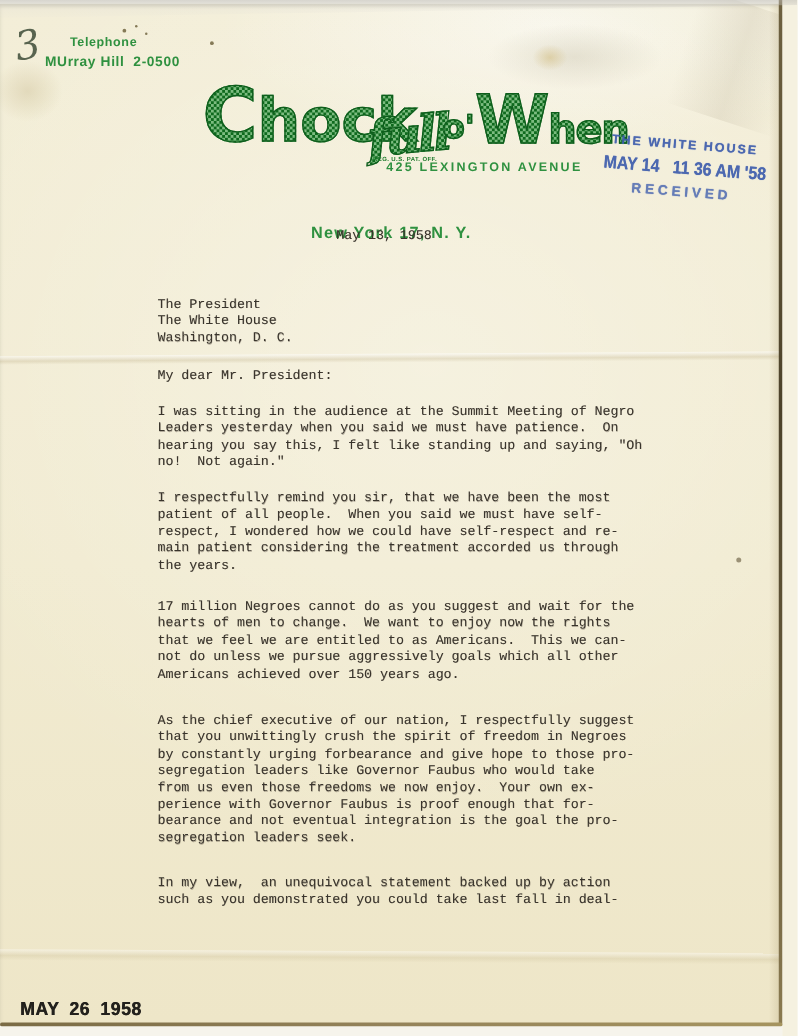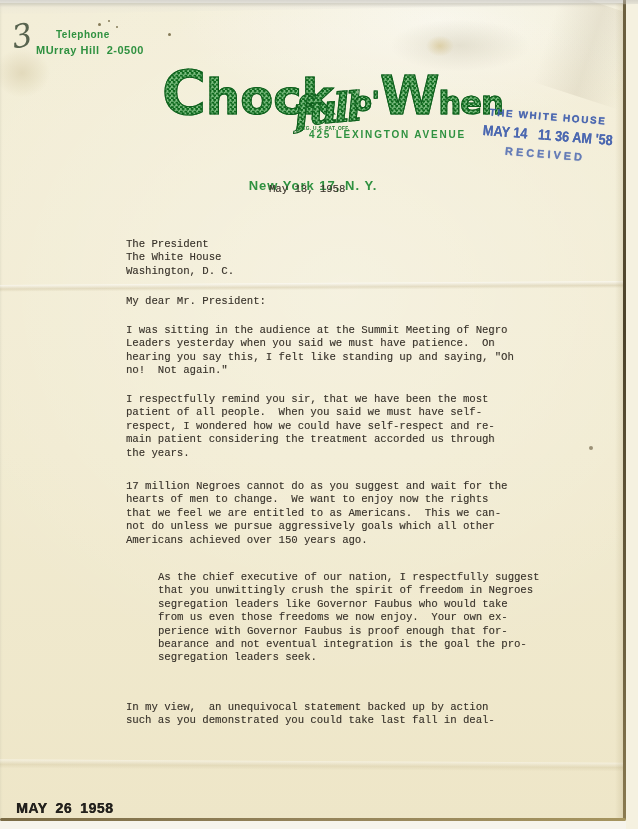--- a/index.html
+++ b/index.html
@@ -78,21 +78,21 @@
   
   .type{font-family:"Liberation Mono",monospace;font-size:10.6px;line-height:13.4px;
     color:#39342c;white-space:pre;text-shadow:0.3px 0.3px 0 rgba(60,50,40,0.35);}
   #letter-date{position:absolute;left:269px;top:180px;}
   #recipient{position:absolute;left:126px;top:235px;}
   #salutation{position:absolute;left:126px;top:292px;text-align:right;}
   .para{position:absolute;left:126px;}
   #para-1{top:321px;}
   #para-2{top:390px;}
   #para-3{top:477px;}
-  #para-4{top:568px;margin-left:32px;}
+  #para-4{top:568px;}
   #para-5{top:698px;}
 
   
   #wh-stamp{position:absolute;left:474px;top:108px;width:145px;transform:rotate(4.5deg);
     color:#3e5dad;text-align:center;opacity:0.92;}
   #wh-line1{font-size:10px;font-weight:bold;letter-spacing:1.6px;white-space:pre;
     text-shadow:0 0 0.7px #3e5dad;}
   #wh-line2{font-size:14.5px;font-weight:bold;margin-top:5px;white-space:pre;
     transform:scaleX(0.88);text-shadow:0 0 0.6px #3e5dad;}
   #wh-line3{font-size:11px;font-weight:bold;letter-spacing:3px;margin-top:5px;
@@ -172,20 +172,21 @@
       <div class="type">17 million Negroes cannot do as you suggest and wait for the</div>
       <div class="type">hearts of men to change.  We want to enjoy now the rights</div>
       <div class="type">that we feel we are entitled to as Americans.  This we can-</div>
       <div class="type">not do unless we pursue aggressively goals which all other</div>
       <div class="type">Americans achieved over 150 years ago.</div>
     </div>
 
     <div class="para" id="para-4">
       <div class="type">As the chief executive of our nation, I respectfully suggest</div>
       <div class="type">that you unwittingly crush the spirit of freedom in Negroes</div>
+      <div class="type">by constantly urging forbearance and give hope to those pro-</div>
       <div class="type">segregation leaders like Governor Faubus who would take</div>
       <div class="type">from us even those freedoms we now enjoy.  Your own ex-</div>
       <div class="type">perience with Governor Faubus is proof enough that for-</div>
       <div class="type">bearance and not eventual integration is the goal the pro-</div>
       <div class="type">segregation leaders seek.</div>
     </div>
 
     <div class="para" id="para-5">
       <div class="type">In my view,  an unequivocal statement backed up by action</div>
       <div class="type">such as you demonstrated you could take last fall in deal-</div>

